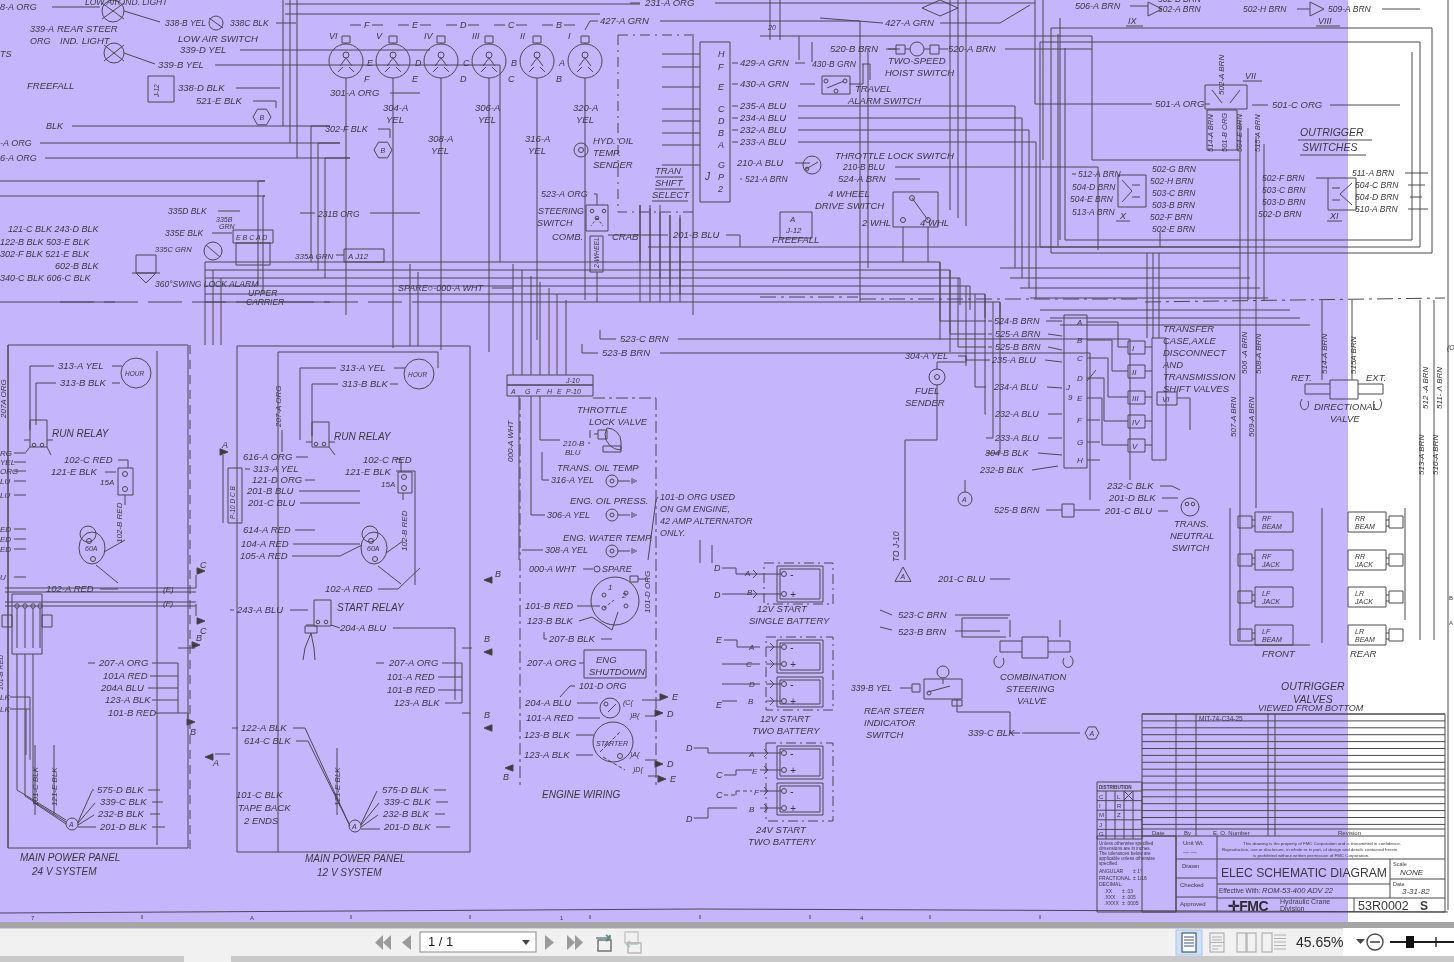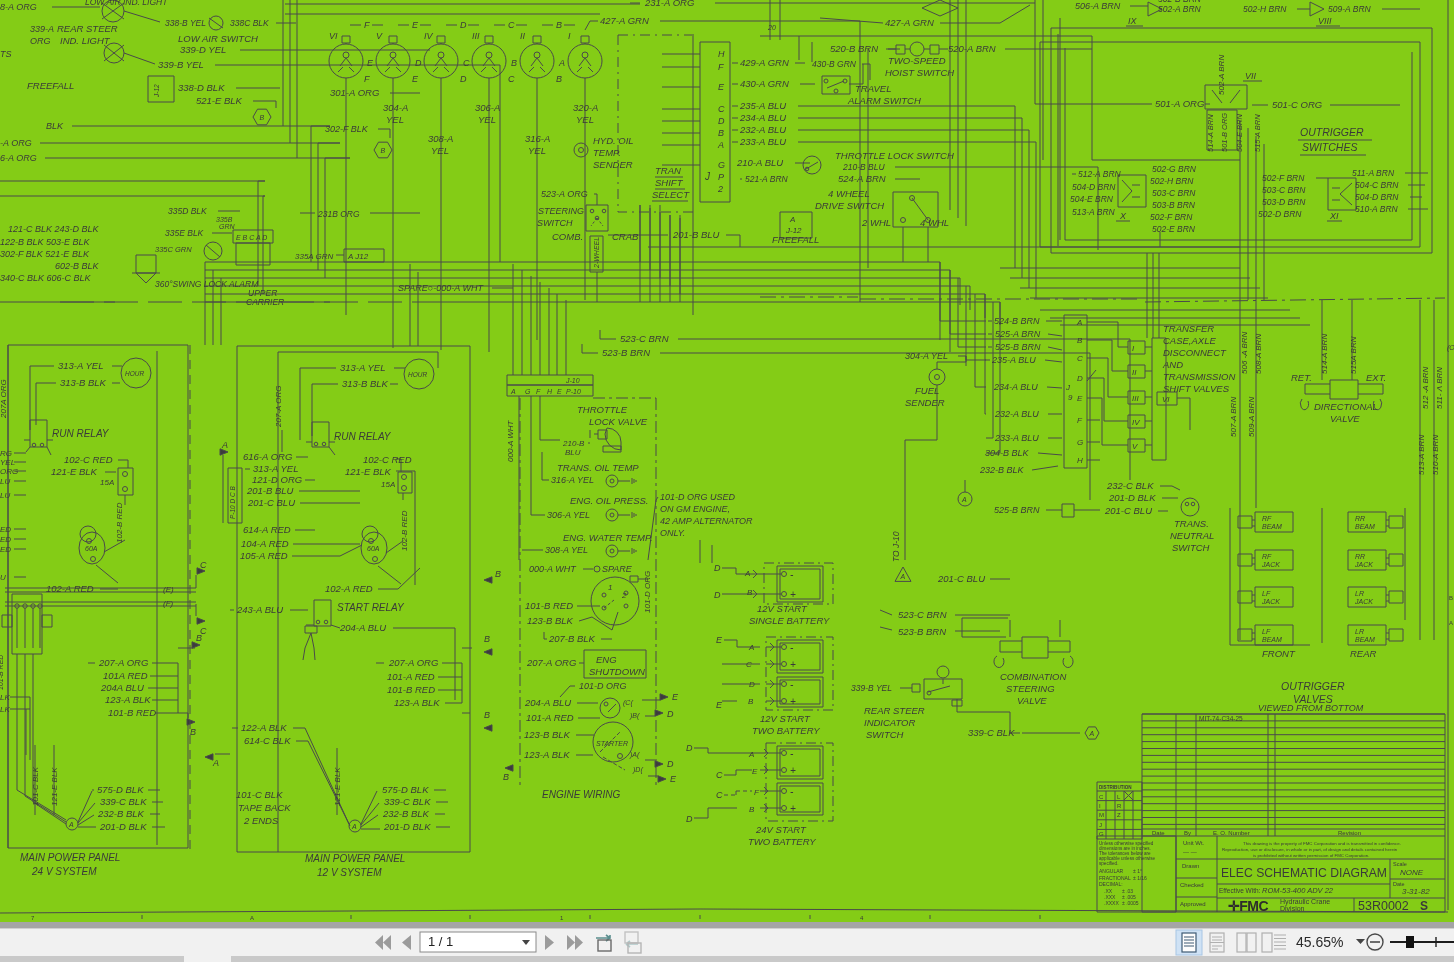--- a/index.html
+++ b/index.html
@@ -1,19 +1,19 @@
 <!DOCTYPE html>
 <html><head>
 <meta charset="utf-8">
 <style>
 html,body{margin:0;padding:0;}
 body{width:1454px;height:962px;overflow:hidden;background:#fff;font-family:"Liberation Sans",sans-serif;}
-#page{position:absolute;left:0;top:0;width:1454px;height:922px;background:#84cc16;}
+#page{position:absolute;left:0;top:0;width:1348px;height:922px;background:#c4b5fd;}
 #gap{position:absolute;left:0;top:922px;width:1454px;height:6px;background:#a5a5a5;}
-#toolbar{position:absolute;left:0;top:928px;width:1454px;height:28px;background:#f1f1f1;border-top:1px solid #d0d0d0;}
+#toolbar{position:absolute;left:0;top:928px;width:1343px;height:28px;background:#f1f1f1;border-top:1px solid #d0d0d0;}
 #hscroll{position:absolute;left:0;top:956px;width:1454px;height:6px;background:#c9c9c9;}
 #hthumb{position:absolute;left:184px;top:956px;width:47px;height:6px;background:#f1f1f1;}
 svg text{font-family:"Liberation Sans",sans-serif;}
 </style>
 </head>
 <body>
 <div id="page">
 <svg id="schem" width="1454" height="922" viewBox="0 0 1454 922">
 <g fill="none" stroke="#4a4a4a" stroke-width="1">
 <path d="M52,7 L100,7"></path>

